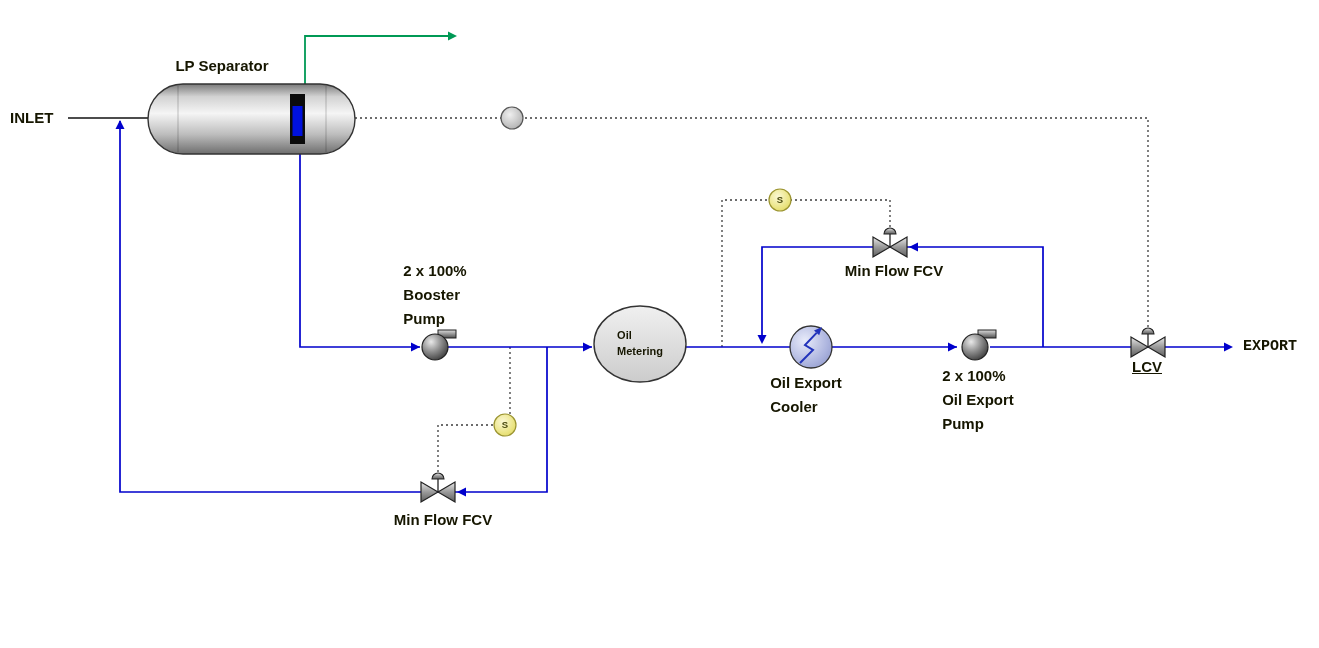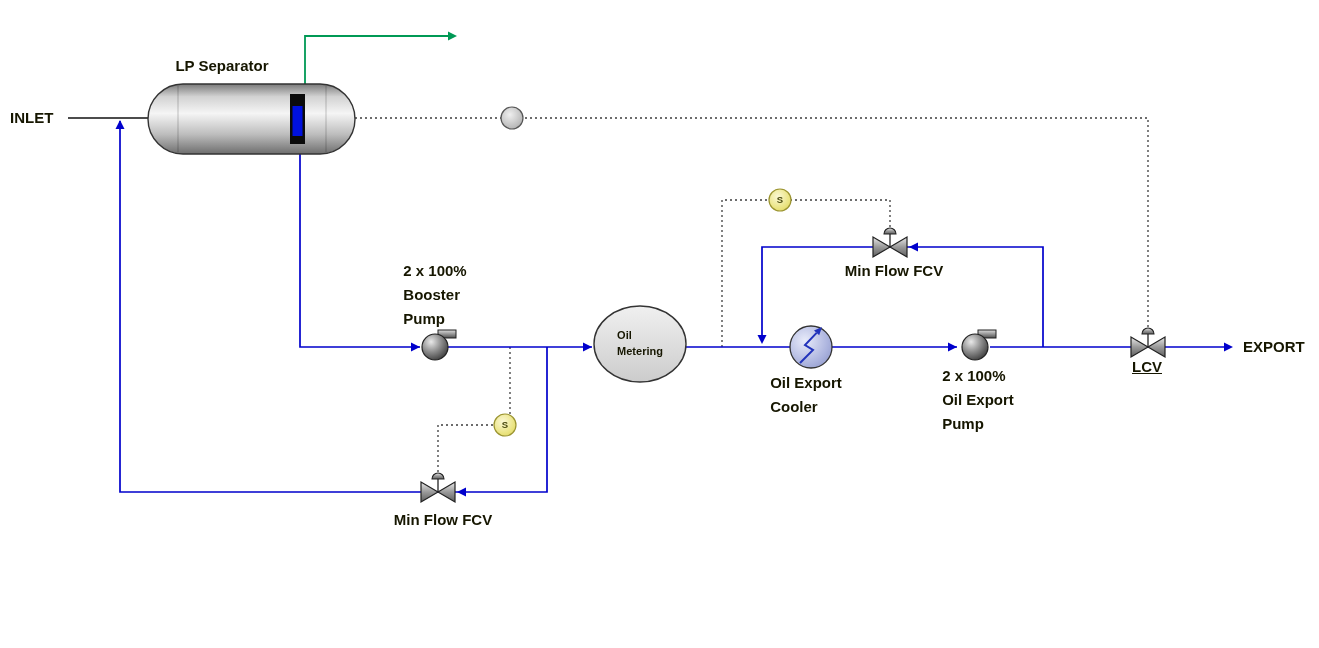--- a/index.html
+++ b/index.html
@@ -167,17 +167,17 @@
   <div class="lbl small" style="left:640px;top:344px;">Oil
 Metering</div>
   <div class="lbl" style="left:806px;top:395px;">Oil Export
 Cooler</div>
   <div class="lbl" style="left:978px;top:400px;">2 x 100%
 Oil Export
 Pump</div>
   <div class="lbl" style="left:894px;top:271px;">Min Flow FCV</div>
   <div class="lbl" style="left:443px;top:520px;">Min Flow FCV</div>
   <div class="lbl" style="left:1147px;top:367px;text-decoration:underline;">LCV</div>
-  <div class="lbl left" style="left:1243px;top:347px;">EXPORT</div>
+  <div class="lbl left" style="left:1243px;top:347px;font-family:Liberation Mono, monospace;">EXPORT</div>
   <div class="lbl tag" style="left:780px;top:200px;">S</div>
   <div class="lbl tag" style="left:505px;top:425px;">S</div>
 
 </div>
 
 </body></html>

